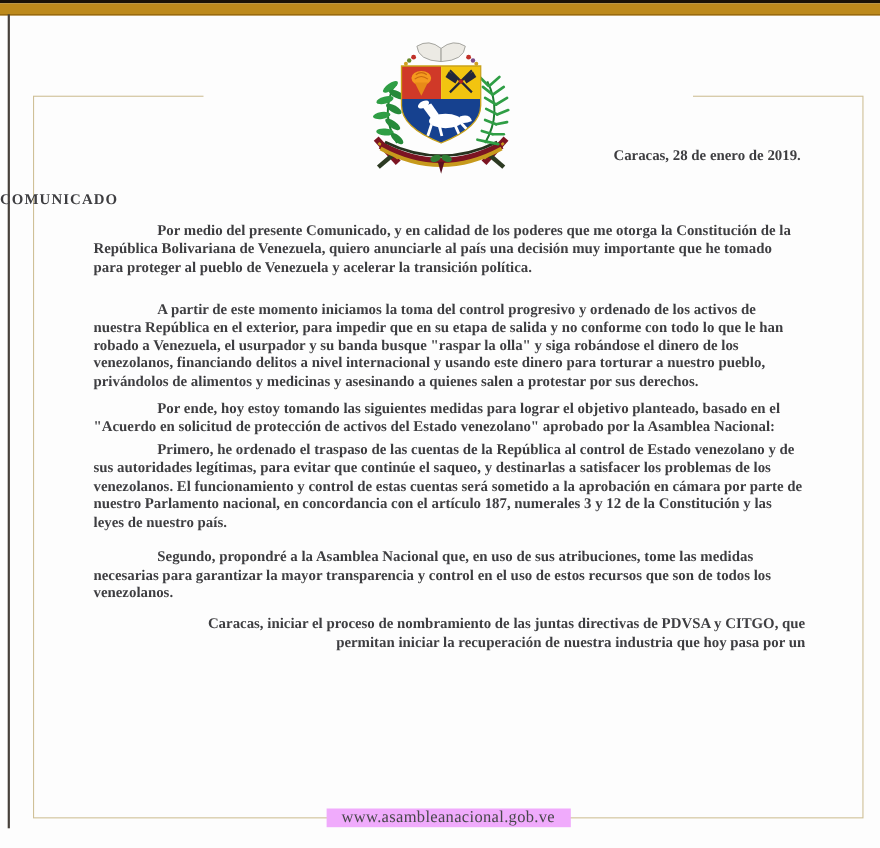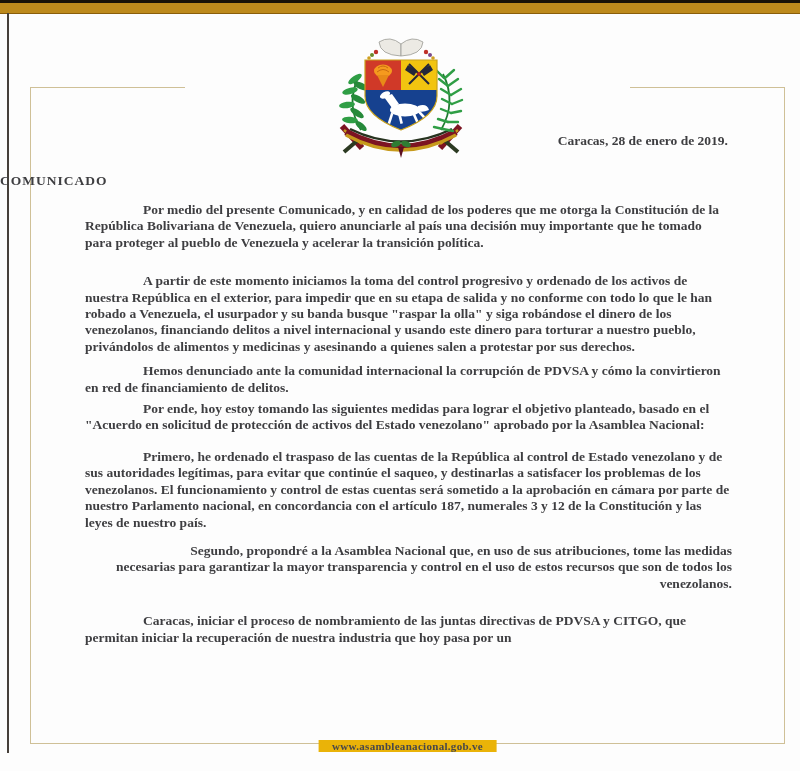--- a/index.html
+++ b/index.html
@@ -28,22 +28,22 @@
   }
   .content p{margin:0;text-indent:58px;}
   .content p:nth-child(1){margin-bottom:22px;}
   .content p:nth-child(2){margin-bottom:8px;}
   .content p:nth-child(3){margin-bottom:5px;}
   .content p:nth-child(4){margin-bottom:15px;}
   .content p:nth-child(5){margin-bottom:12px;}
   .content p:nth-child(6){margin-bottom:21px;text-align:right;}
   .footer-url{
     position:absolute;left:50%;bottom:-9px;transform:translateX(-50%);
-    background:#eab308;padding:0 14px;white-space:nowrap;
-    font-size:11px;font-weight:bold;letter-spacing:0.3px;color:var(--footer-color,#47474a);
+    background:#f0abfc;padding:0 14px;white-space:nowrap;
+    font-size:15px;font-weight:normal;letter-spacing:0.3px;color:var(--footer-color,#47474a);
   }
 </style>
 </head>
 <body>
 
 <div class="page">
 
   <div class="top-strip-black"></div>
   <div class="top-strip-gold"></div>
   <div class="left-rule"></div>
@@ -149,20 +149,19 @@
     </svg>
   </div>
 
   <div class="date-line">Caracas, 28 de enero de 2019.</div>
 
   <h1 class="doc-title">COMUNICADO</h1>
 
   <div class="content">
     <p>Por medio del presente Comunicado, y en calidad de los poderes que me otorga la Constitución de la República Bolivariana de Venezuela, quiero anunciarle al país una decisión muy importante que he tomado para proteger al pueblo de Venezuela y acelerar la transición política.</p>
     <p>A partir de este momento iniciamos la toma del control progresivo y ordenado de los activos de nuestra República en el exterior, para impedir que en su etapa de salida y no conforme con todo lo que le han robado a Venezuela, el usurpador y su banda busque "raspar la olla" y siga robándose el dinero de los venezolanos, financiando delitos a nivel internacional y usando este dinero para torturar a nuestro pueblo, privándolos de alimentos y medicinas y asesinando a quienes salen a protestar por sus derechos.</p>
-    <p>Hemos denunciado ante la comunidad internacional la corrupción de PDVSA y cómo la convirtieron en red de financiamiento de delitos.</p>
     <p>Por ende, hoy estoy tomando las siguientes medidas para lograr el objetivo planteado, basado en el "Acuerdo en solicitud de protección de activos del Estado venezolano" aprobado por la Asamblea Nacional:</p>
     <p>Primero, he ordenado el traspaso de las cuentas de la República al control de Estado venezolano y de sus autoridades legítimas, para evitar que continúe el saqueo, y destinarlas a satisfacer los problemas de los venezolanos. El funcionamiento y control de estas cuentas será sometido a la aprobación en cámara por parte de nuestro Parlamento nacional, en concordancia con el artículo 187, numerales 3 y 12 de la Constitución y las leyes de nuestro país.</p>
     <p>Segundo, propondré a la Asamblea Nacional que, en uso de sus atribuciones, tome las medidas necesarias para garantizar la mayor transparencia y control en el uso de estos recursos que son de todos los venezolanos.</p>
     <p>Caracas, iniciar el proceso de nombramiento de las juntas directivas de PDVSA y CITGO, que permitan iniciar la recuperación de nuestra industria que hoy pasa por un</p>
   </div>
 
 </div>
 
 </body></html>

